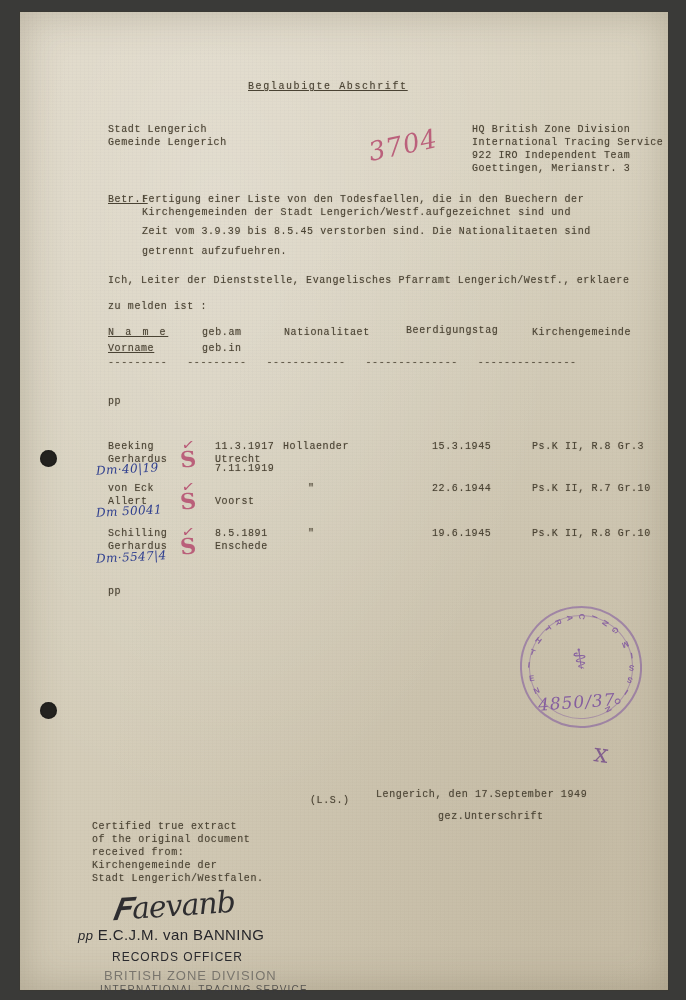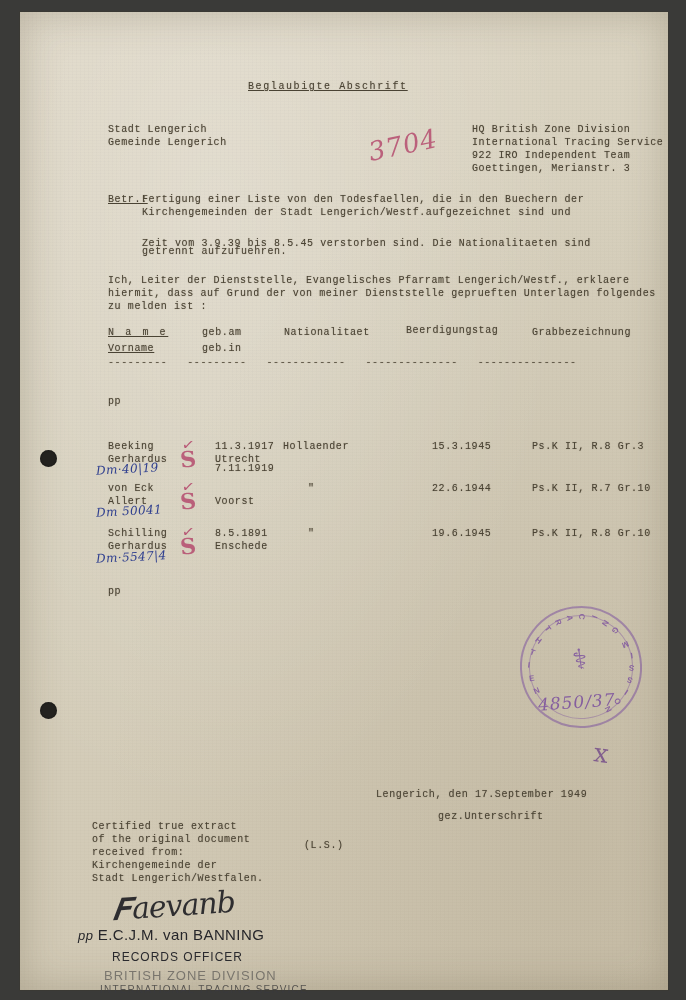--- a/index.html
+++ b/index.html
@@ -80,21 +80,21 @@
   .pp1 { left: 88px; top: 383px; }
   .pp2 { left: 88px; top: 573px; }
 
   .entry-name { left: 88px; }
   .entry-born { left: 182px; margin-left: 13px; }
   .entry-nat  { left: 263px; }
   .entry-date { left: 412px; }
   .entry-grave{ left: 512px; }
 
   .closing-place { left: 356px; top: 776px; }
-  .ls { left: 284px; top: 782px; margin-top: 45px; }
+  .ls { left: 290px; top: 782px; }
   .signed { left: 418px; top: 798px; }
 
   .cert { left: 72px; top: 808px; line-height: 13px; }
 
   
   .hand {
     position: absolute;
     font-family: "DejaVu Serif", serif;
     font-style: italic;
     white-space: pre;
@@ -264,32 +264,31 @@
     <div class="tw addr-left" style="top:124px">Gemeinde Lengerich</div>
 
     <div class="tw addr-right">HQ British Zone Division</div>
     <div class="tw addr-right" style="top:124px">International Tracing Service</div>
     <div class="tw addr-right" style="top:137px">922 IRO Independent Team</div>
     <div class="tw addr-right" style="top:150px">Goettingen, Merianstr. 3</div>
 
     <div class="tw betr-label">Betr.:</div>
     <div class="tw betr-body" style="top:194px">Kirchengemeinden der Stadt Lengerich/Westf.aufgezeichnet sind und</div>
     <div class="tw betr-body">Fertigung einer Liste von den Todesfaellen, die in den Buechern der</div>
-    <div class="tw betr-body" style="top:225px">Zeit vom 3.9.39 bis 8.5.45 verstorben sind. Die Nationalitaeten sind</div>
+    <div class="tw betr-body" style="top:213px">Zeit vom 3.9.39 bis 8.5.45 verstorben sind. Die Nationalitaeten sind</div>
     <div class="tw betr-body" style="top:233px">getrennt aufzufuehren.</div>
 
     <div class="tw decl">Ich, Leiter der Dienststelle, Evangelisches Pfarramt Lengerich/Westf., erklaere</div>
-    <div class="tw decl" style="top:275px">hiermit, dass auf Grund der von meiner Dienststelle geprueften Unterlagen folgendes</div>
     <div class="tw decl" style="top:288px">zu melden ist :</div>
 
     <div class="tw" style="left:88px; top:314px; letter-spacing:2.6px; text-decoration:underline;">N a m e</div>
     <div class="tw" style="left:182px; top:314px;">geb.am</div>
     <div class="tw" style="left:264px; top:314px;">Nationalitaet</div>
     <div class="tw" style="left:386px; top:312px;">Beerdigungstag</div>
-    <div class="tw" style="left:512px; top:314px;">Grabbezeichnung</div>
+    <div class="tw" style="left:512px; top:314px;">Kirchengemeinde</div>
 
     <div class="tw" style="left:88px; top:330px; text-decoration:underline;">Vorname</div>
     <div class="tw" style="left:182px; top:330px;">geb.in</div>
 
     <div class="tw hdr-dashes">---------   ---------   ------------   --------------   ---------------</div>
 
     <div class="tw pp1">pp</div>
 
     <div class="tw entry-name" style="top:428px">Beeking</div>
     <div class="tw entry-name" style="top:441px">Gerhardus</div>

